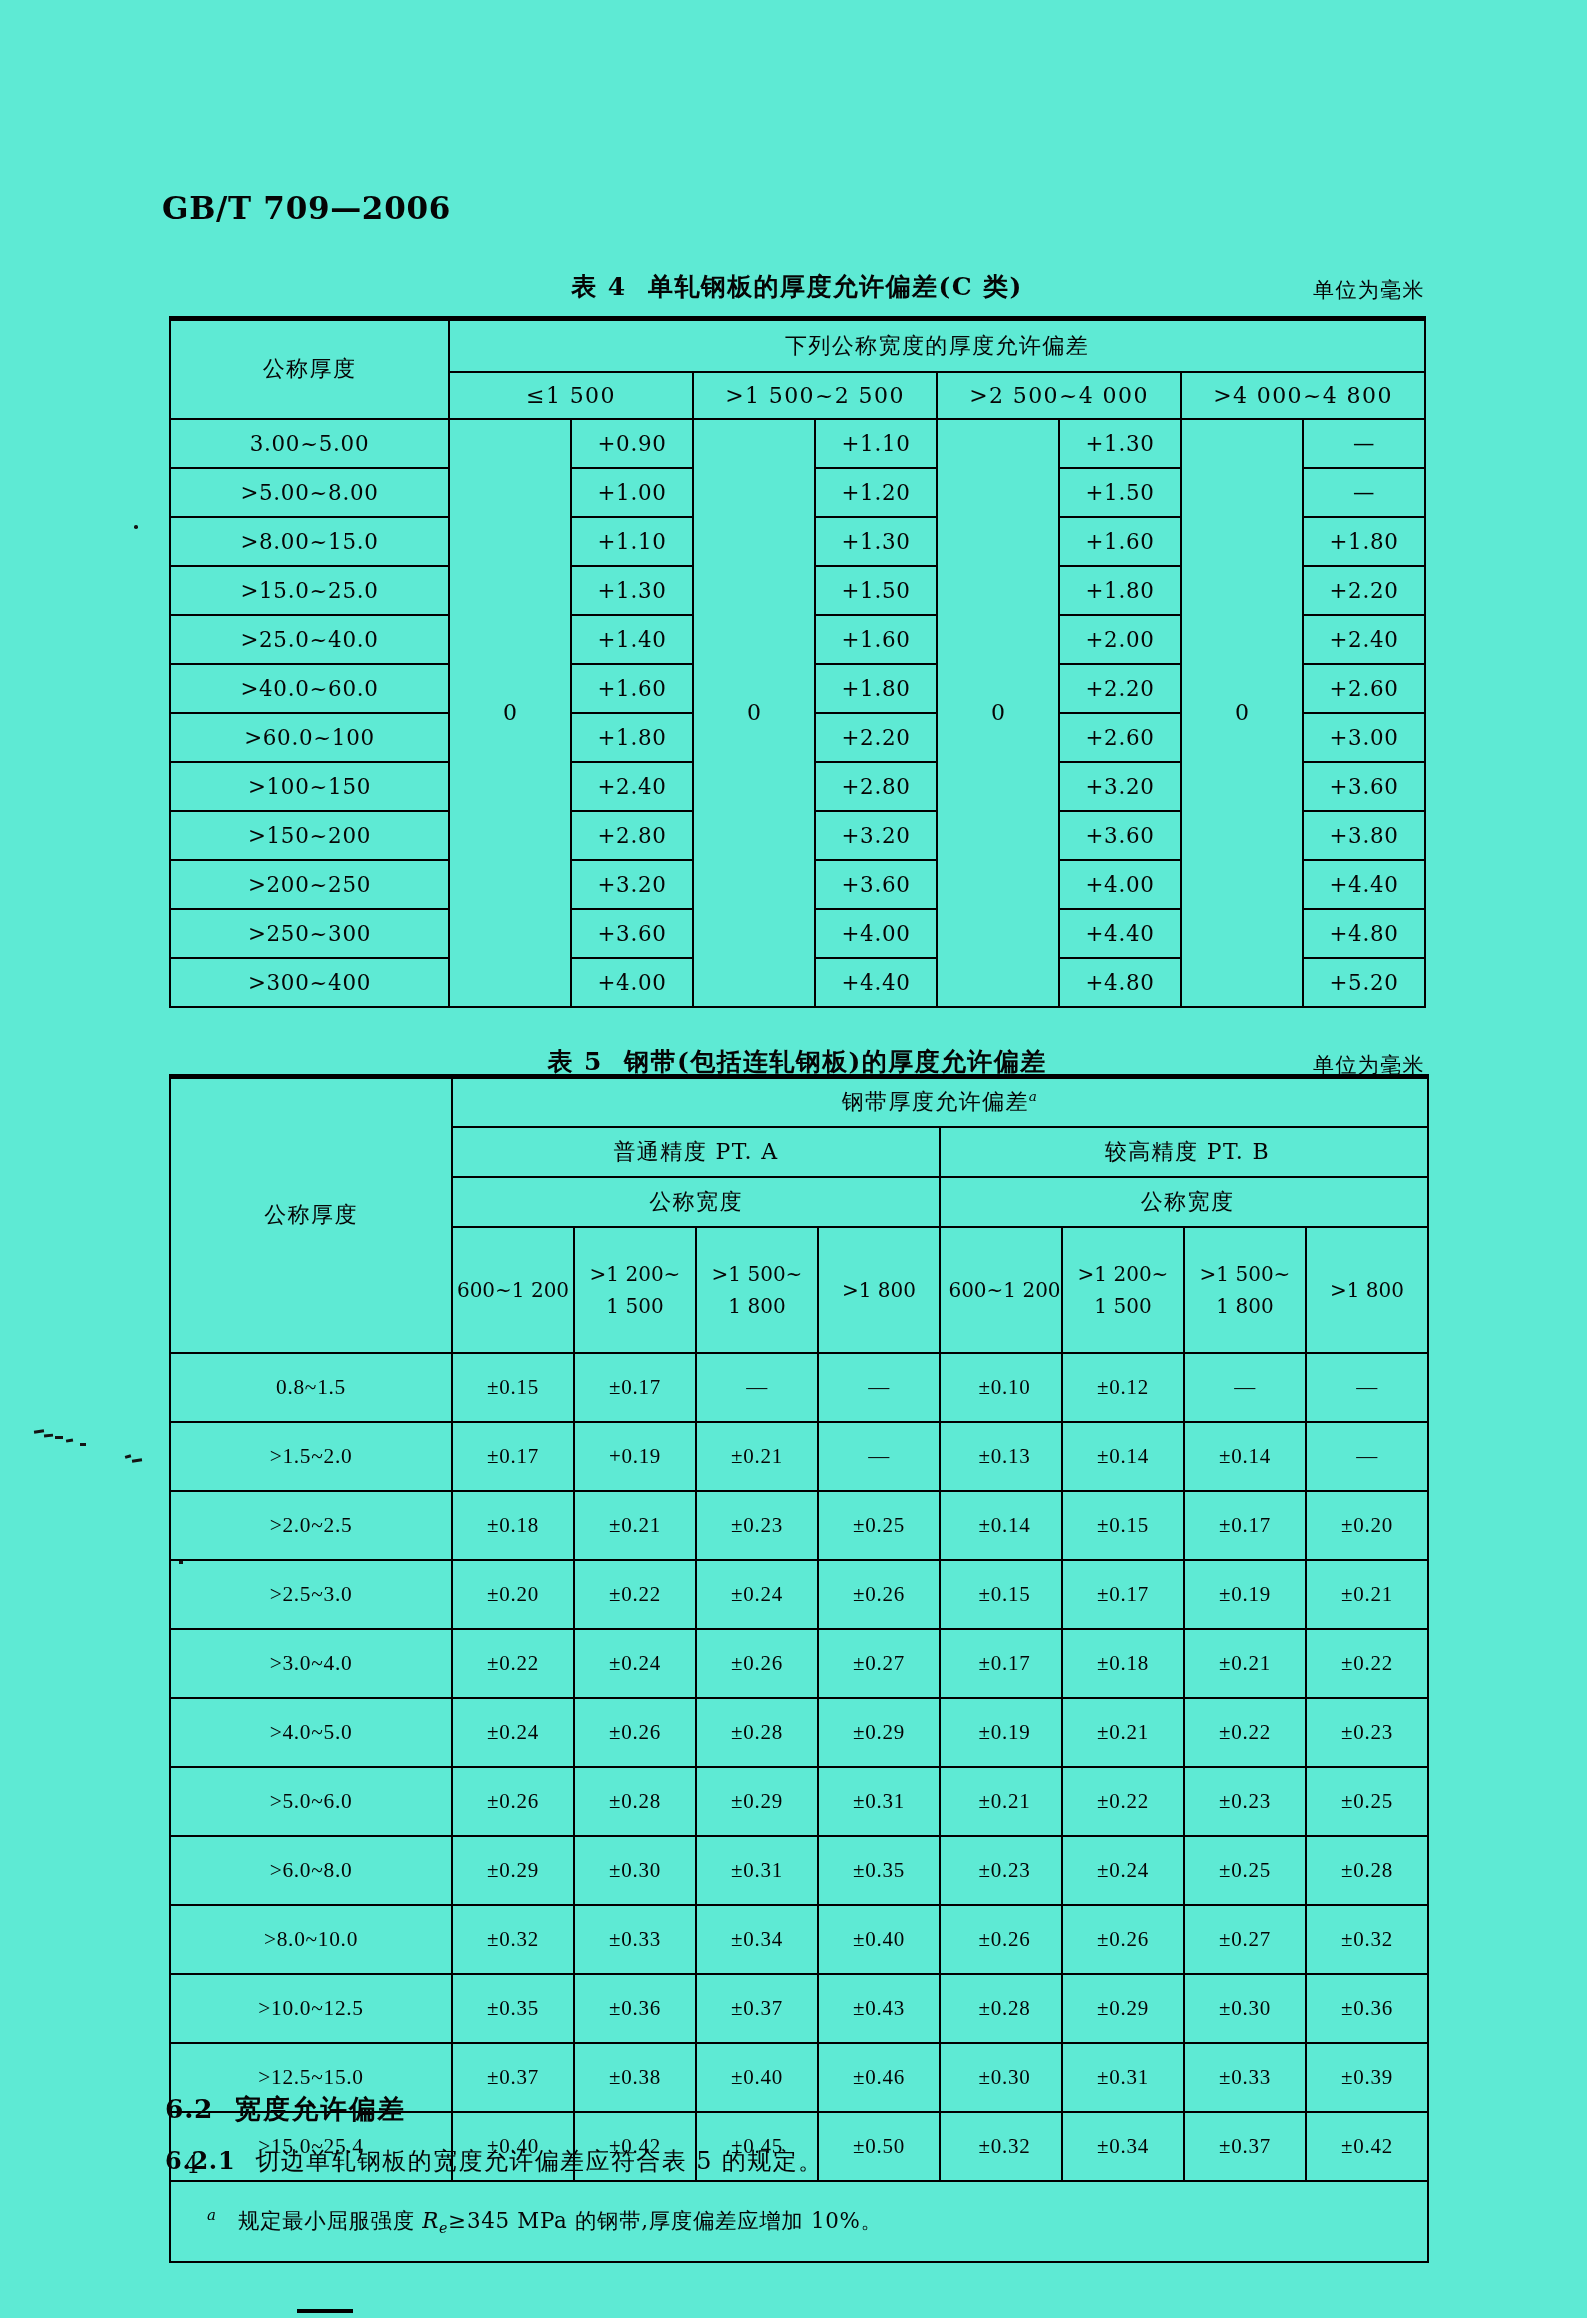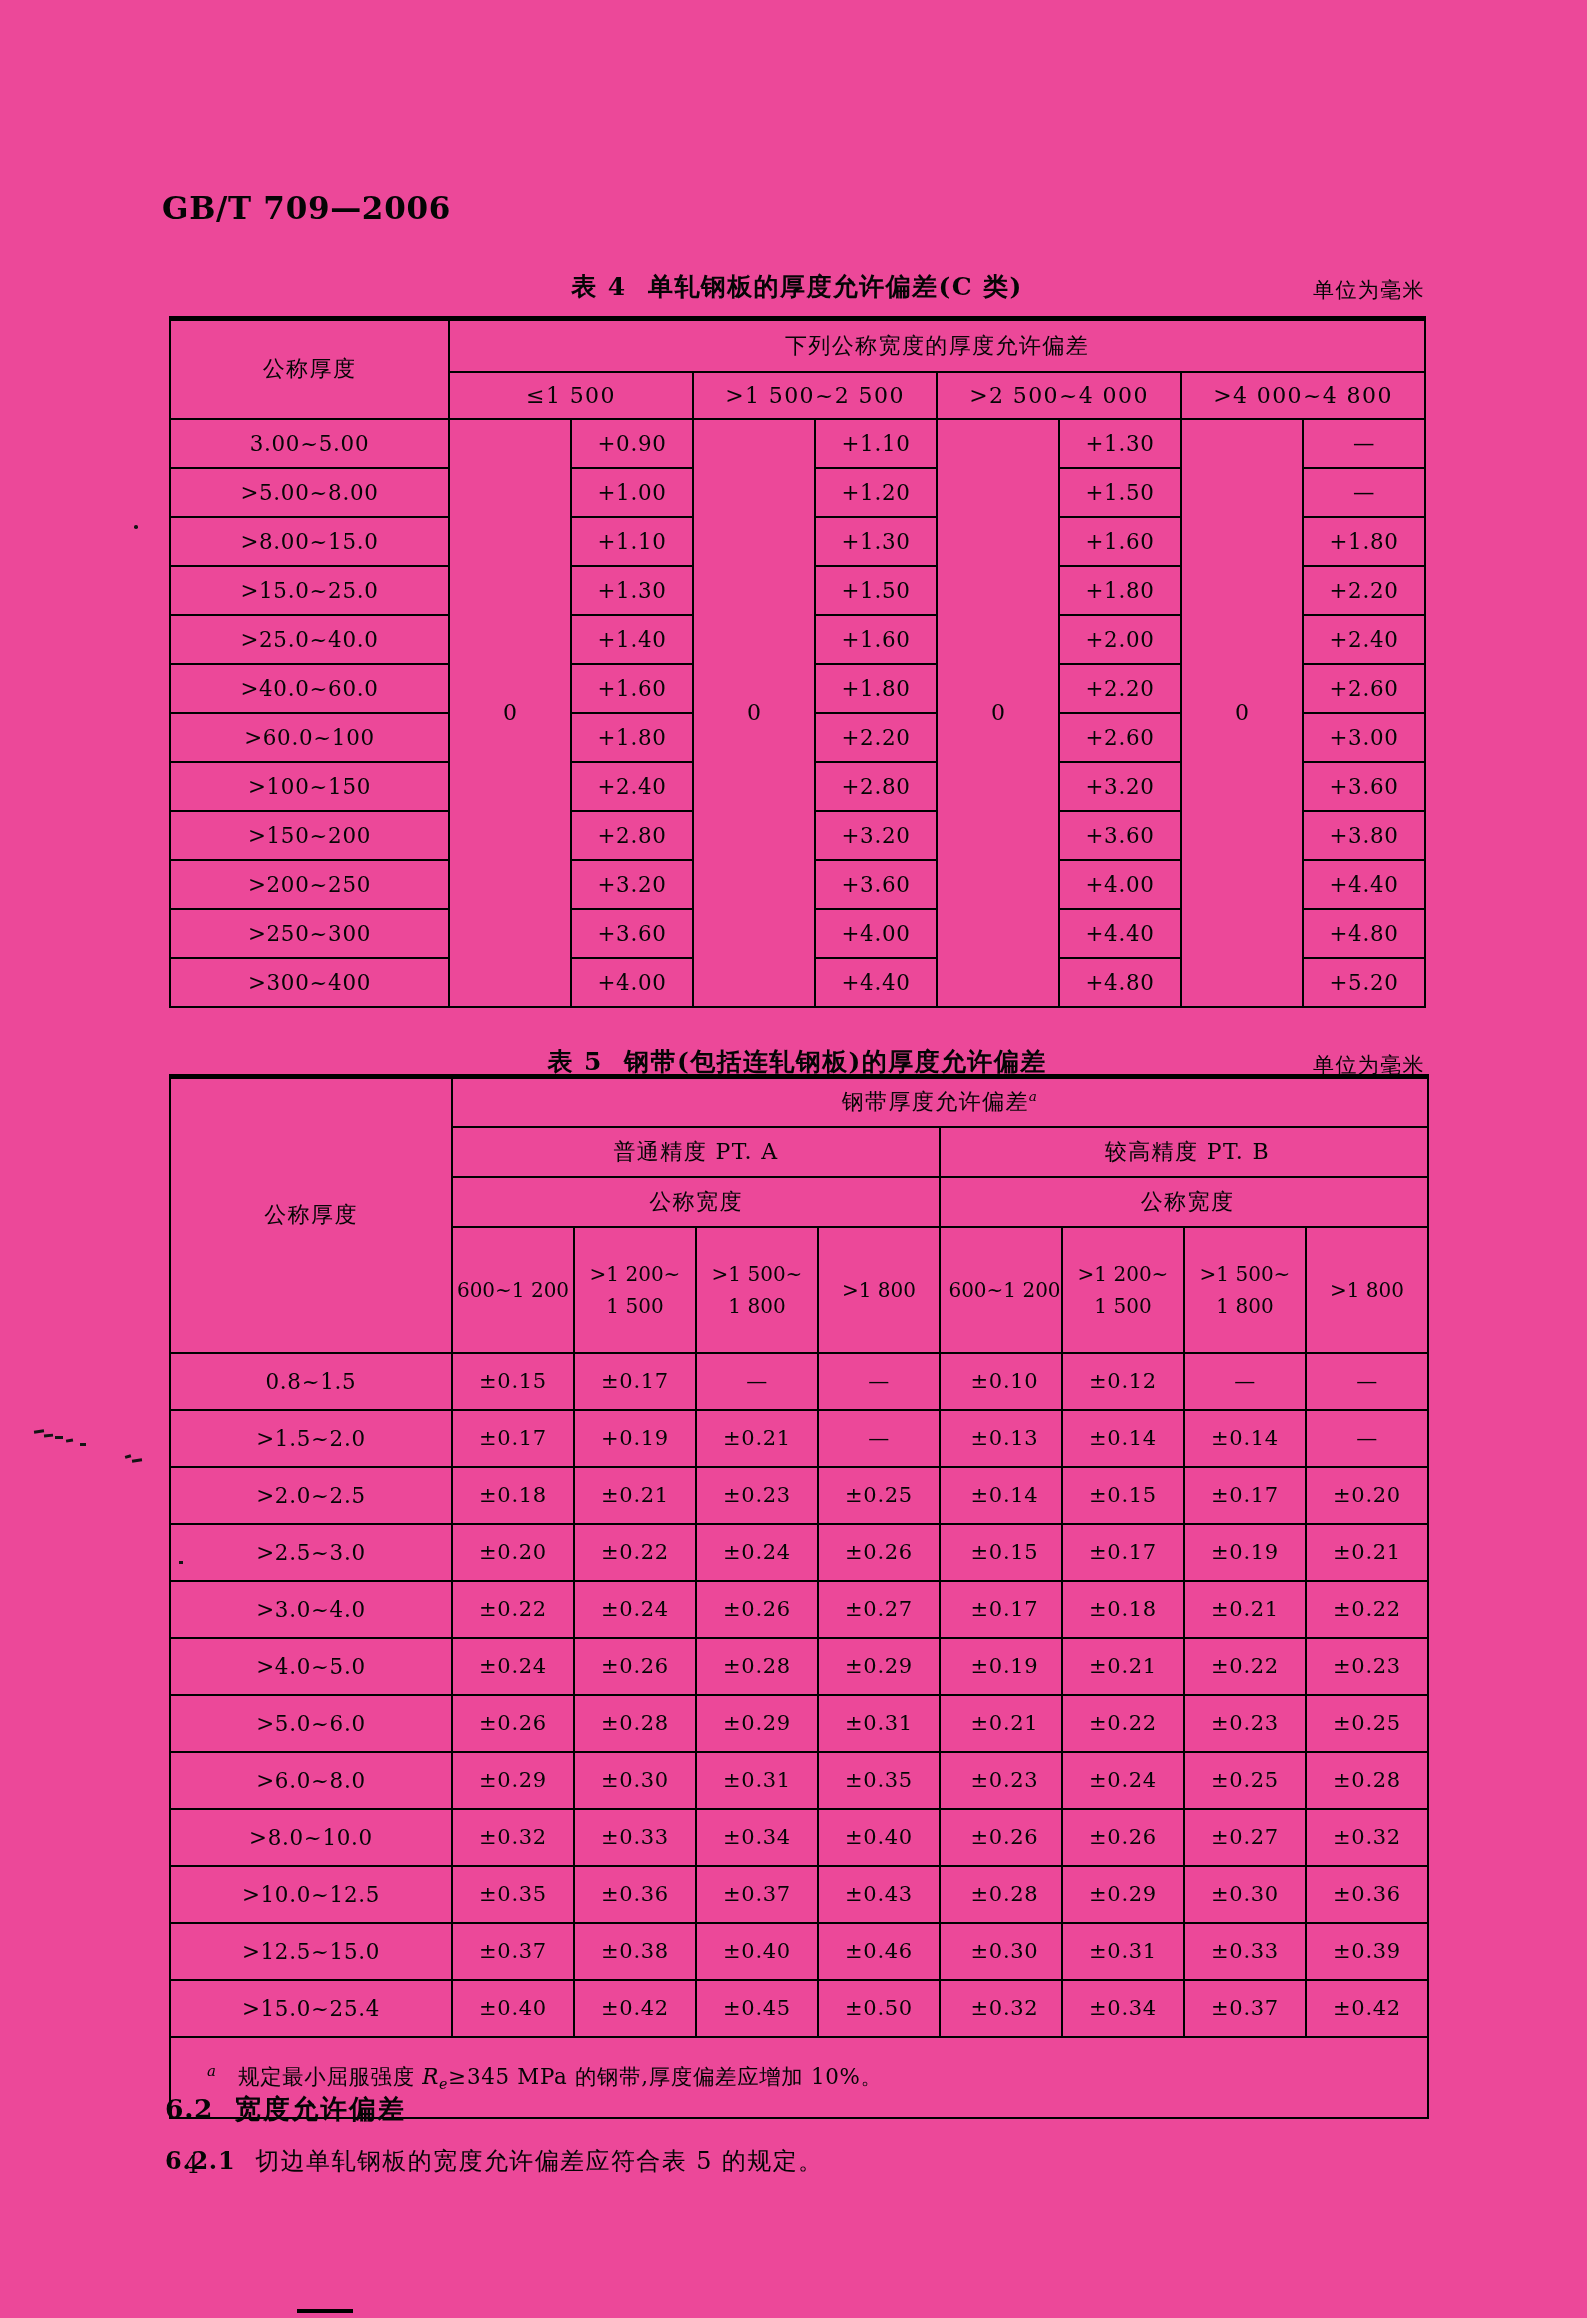--- a/index.html
+++ b/index.html
@@ -1,19 +1,19 @@
 <!DOCTYPE html>
 <html style="font-size:11.4px"><head>
 <meta charset="utf-8">
 <style>
   html,body{margin:0;padding:0;background:#ffffff;}
   .page{
     position:relative;
     width:1588px;height:2319px;
-    background:#ec4899;
+    background:#5eead4;
     font-family:"DejaVu Serif","Liberation Serif",serif;
     color:#050505;
     overflow:hidden;
   }
   
   .doc-code{
     position:absolute;left:162px;top:190px;
     font-size:31px;font-weight:bold;letter-spacing:0.7px;
   }
   
@@ -40,21 +40,21 @@
   }
   #table4{left:169px;top:316px;}
   #table5{left:169px;top:1074px;}
   #table4 thead tr.h1{height:53px;}
   #table4 thead tr.h2{height:47px;}
   #table4 tbody tr{height:49px;}
   #table5 thead tr.h1{height:50px;}
   #table5 thead tr.h2{height:50px;}
   #table5 thead tr.h3{height:50px;}
   #table5 thead tr.h4{height:126px;}
-  #table5 tbody tr{height:57px;}
+  #table5 tbody tr{height:69px;font-family:Liberation Serif, serif;}
   #table5 tfoot tr{height:81px;}
   th{font-size:22px;letter-spacing:1.4px;}
   .rowlabel{font-size:21.4px;letter-spacing:0.7px;white-space:nowrap;}
   .val{font-size:21.4px;letter-spacing:0.7px;white-space:nowrap;}
   .zero{font-size:22px;}
   #table5 .val{font-size:21px;}
   .t5-subw{font-size:20px;letter-spacing:0;line-height:1.6;white-space:pre-line;}
   .gdiv{border-left-width:2.9px;padding-left:7px;}
   
   .note-cell{

